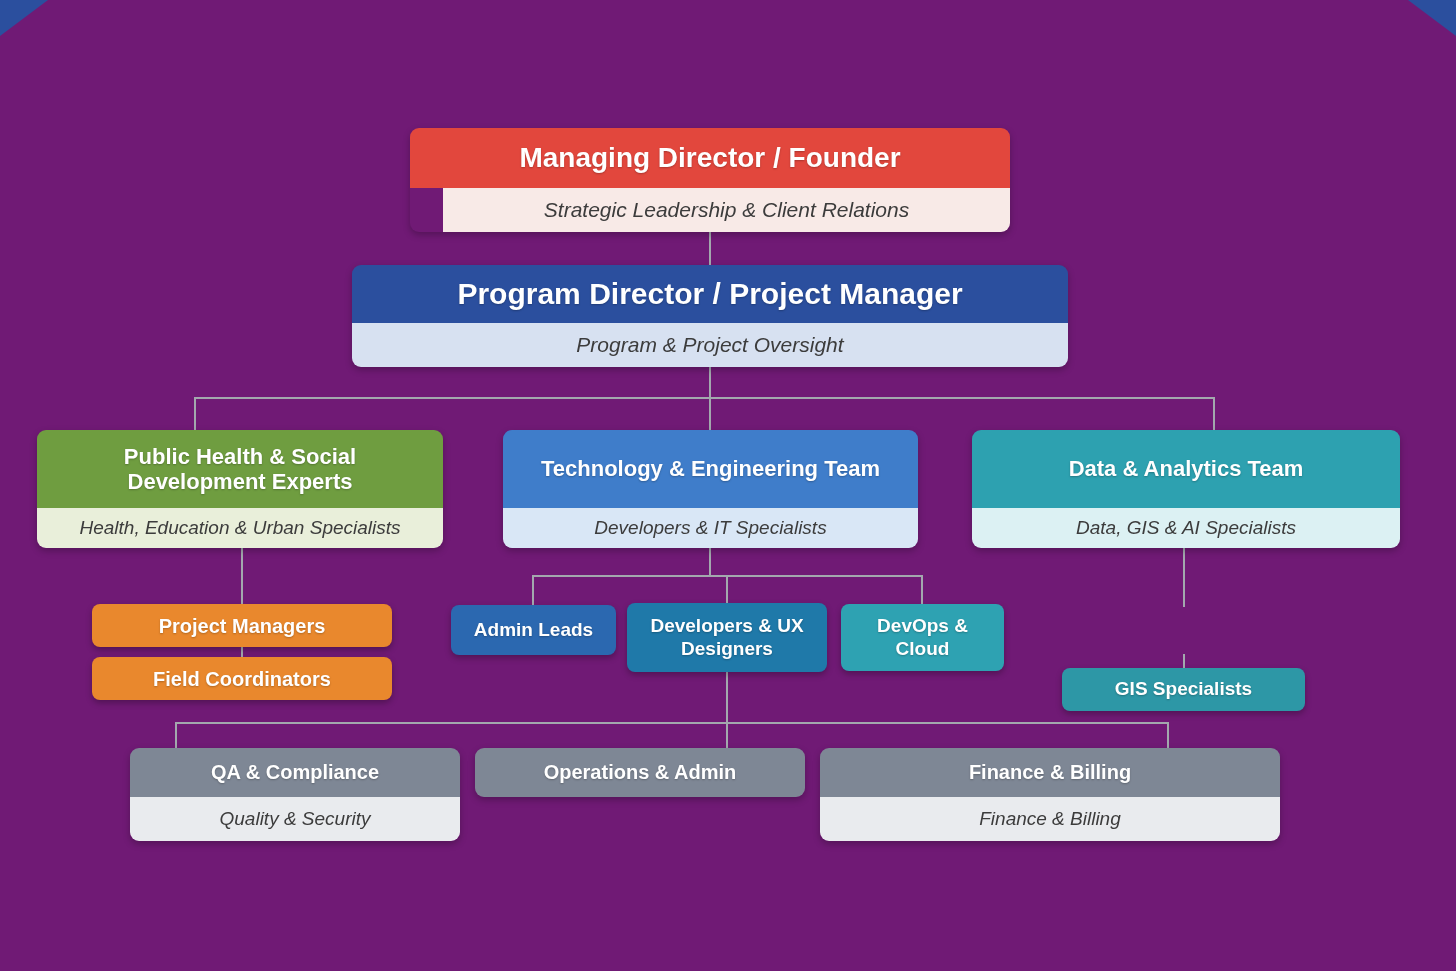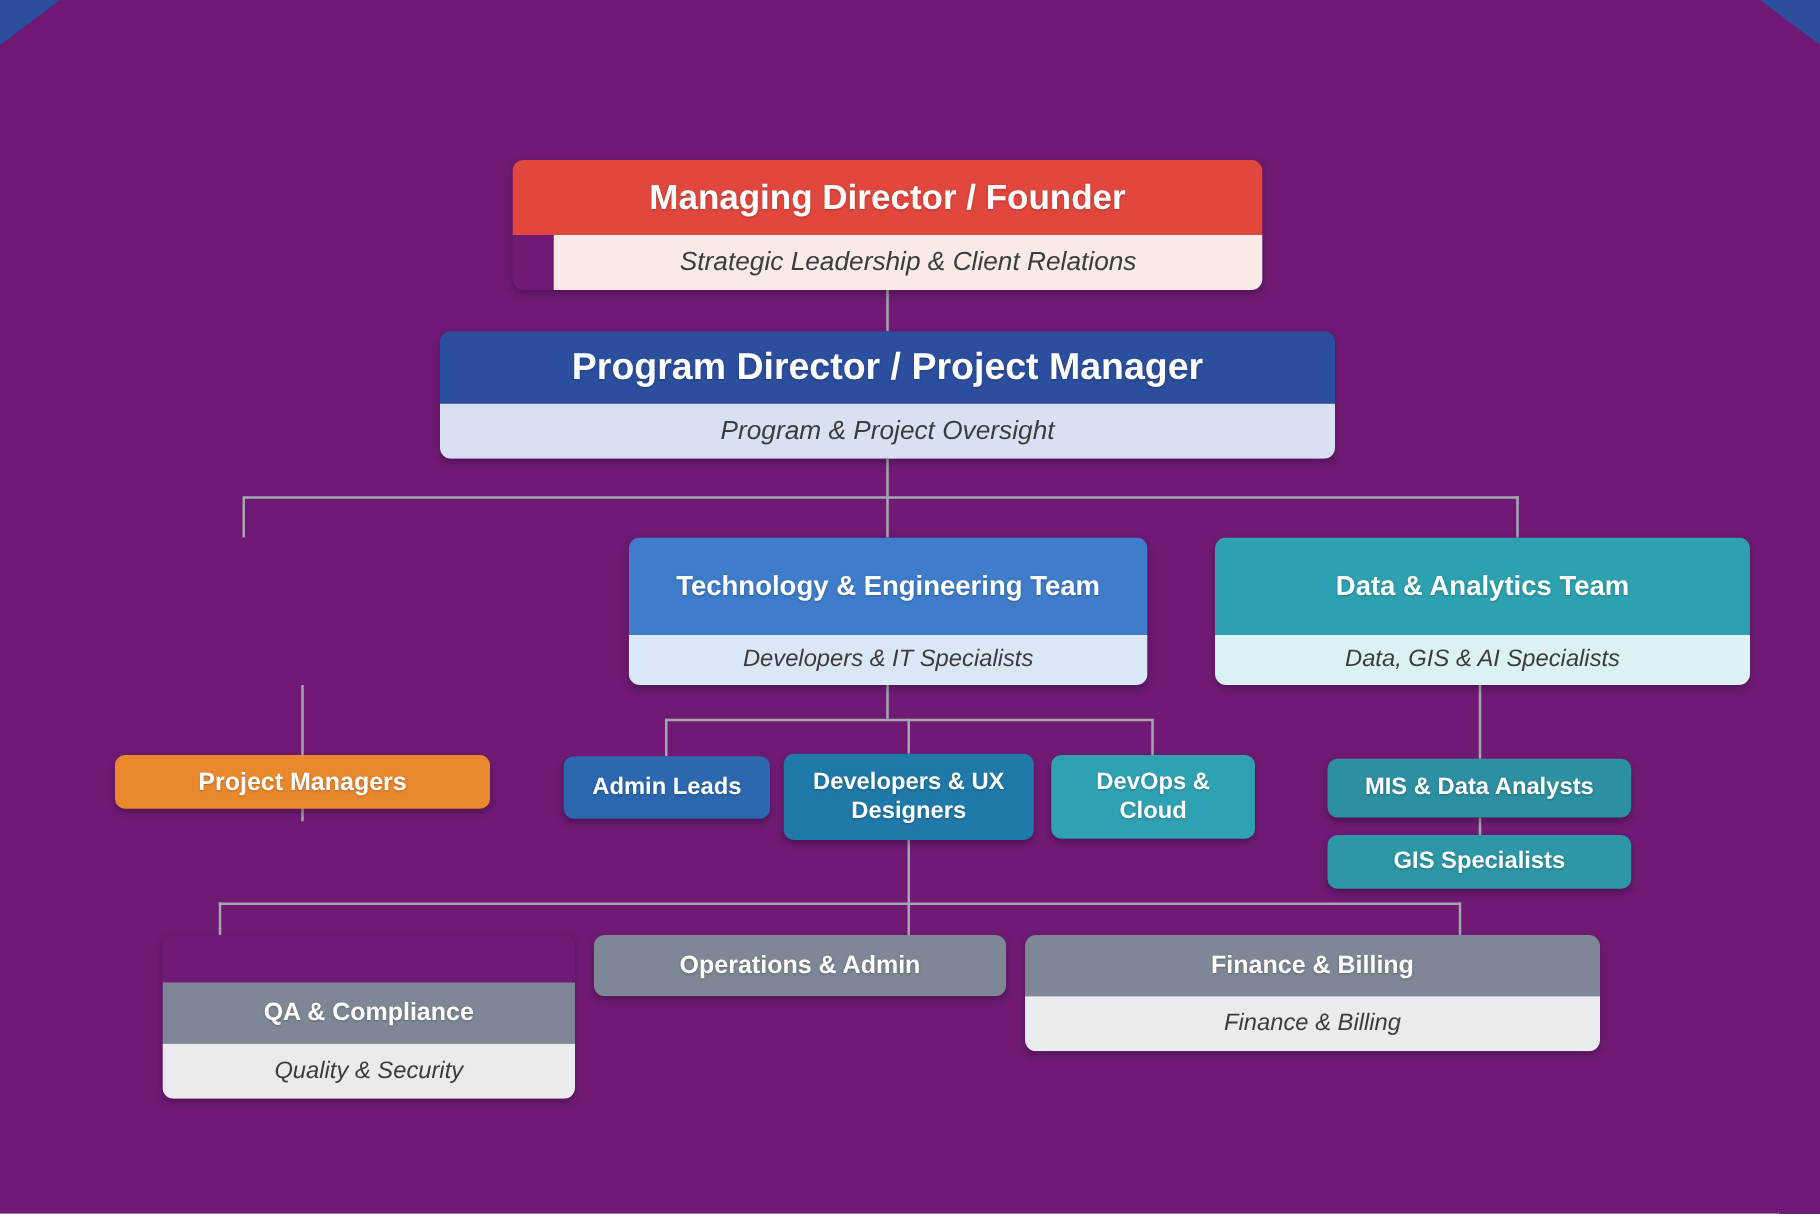--- a/index.html
+++ b/index.html
@@ -87,40 +87,44 @@
   <div class="node lv1" style="left:410px;top:128px;width:600px">
     <div class="node-header" style="background-color: rgb(226, 71, 61);">Managing Director / Founder</div>
     <div class="node-sub" style="background-color: rgb(248, 234, 231); margin-left: 33px;">Strategic Leadership &amp; Client Relations</div>
   </div>
 
   <div class="node lv2" style="left:352px;top:265px;width:716px">
     <div class="node-header" style="background-color: rgb(43, 79, 158);">Program Director / Project Manager</div>
     <div class="node-sub" style="background-color: rgb(215, 225, 241);">Program &amp; Project Oversight</div>
   </div>
 
+  <div class="node team" style="left:37px;top:430px;width:406px">
+    <div class="node-header" style="padding: 0px 40px; background-color: rgb(111, 157, 64);">Public Health &amp; Social Development Experts</div>
+    <div class="node-sub" style="background-color: rgb(233, 239, 218);">Health, Education &amp; Urban Specialists</div>
+  </div>
 
   <div class="node team" style="left:503px;top:430px;width:415px">
     <div class="node-header" style="background-color: rgb(63, 125, 202);">Technology &amp; Engineering Team</div>
     <div class="node-sub" style="background-color: rgb(217, 231, 246);">Developers &amp; IT Specialists</div>
   </div>
 
   <div class="node team" style="left:972px;top:430px;width:428px">
     <div class="node-header" style="background-color: rgb(45, 161, 176);">Data &amp; Analytics Team</div>
     <div class="node-sub" style="background-color: rgb(220, 241, 243);">Data, GIS &amp; AI Specialists</div>
   </div>
 
   <div class="chip chip-lg" style="left: 92px; top: 604px; width: 300px; height: 43px; background-color: rgb(233, 136, 45);">Project Managers</div>
+  <div class="chip chip-lg" style="left: 92px; top: 657px; width: 300px; height: 43px; background-color: rgb(233, 136, 45);">Field Coordinators</div>
   <div class="chip" style="left: 451px; top: 605px; width: 165px; height: 50px; background-color: rgb(43, 104, 176);">Admin Leads</div>
   <div class="chip" style="left: 627px; top: 603px; width: 200px; height: 69px; background-color: rgb(31, 121, 169);">Developers &amp; UX Designers</div>
   <div class="chip" style="left: 841px; top: 604px; width: 163px; height: 67px; background-color: rgb(46, 162, 178);">DevOps &amp; Cloud</div>
-  <div class="chip" style="left: 1062px; top: 607px; width: 243px; height: 47px; background-color: rgb(45, 143, 162);">MIS &amp; Data Analysts</div>
   <div class="chip" style="left: 1062px; top: 668px; width: 243px; height: 43px; background-color: rgb(45, 151, 166);">GIS Specialists</div>
 
   <div class="node support" style="left:130px;top:748px;width:330px">
-    <div class="node-header" style="background-color: rgb(126, 135, 149); margin-top: 38px;">QA &amp; Compliance</div>
+    <div class="node-header" style="background-color: rgb(126, 135, 149);">QA &amp; Compliance</div>
     <div class="node-sub" style="background-color: rgb(233, 235, 238);">Quality &amp; Security</div>
   </div>
 
   <div class="node support" style="left:475px;top:748px;width:330px">
     <div class="node-header" style="background-color: rgb(126, 135, 149);">Operations &amp; Admin</div>
   </div>
 
   <div class="node support" style="left:820px;top:748px;width:460px">
     <div class="node-header" style="background-color: rgb(126, 135, 149);">Finance &amp; Billing</div>
     <div class="node-sub" style="background-color: rgb(233, 235, 238);">Finance &amp; Billing</div>

